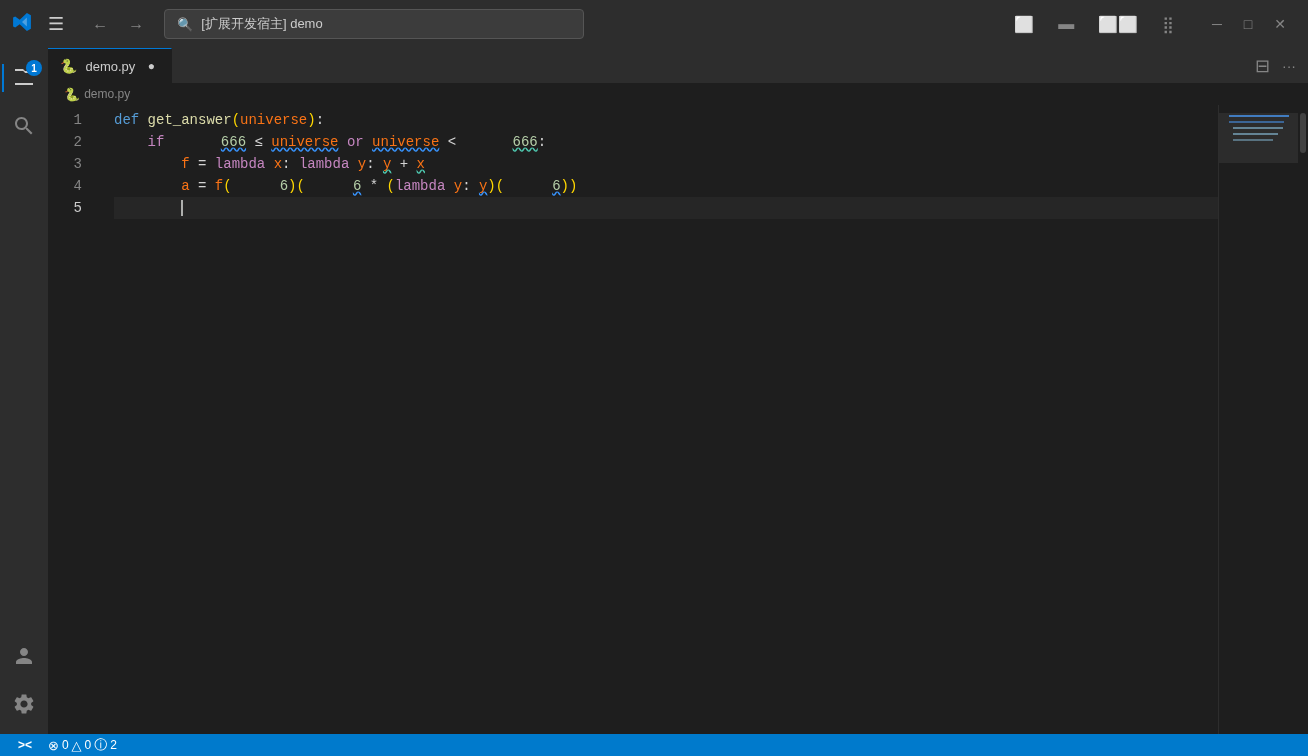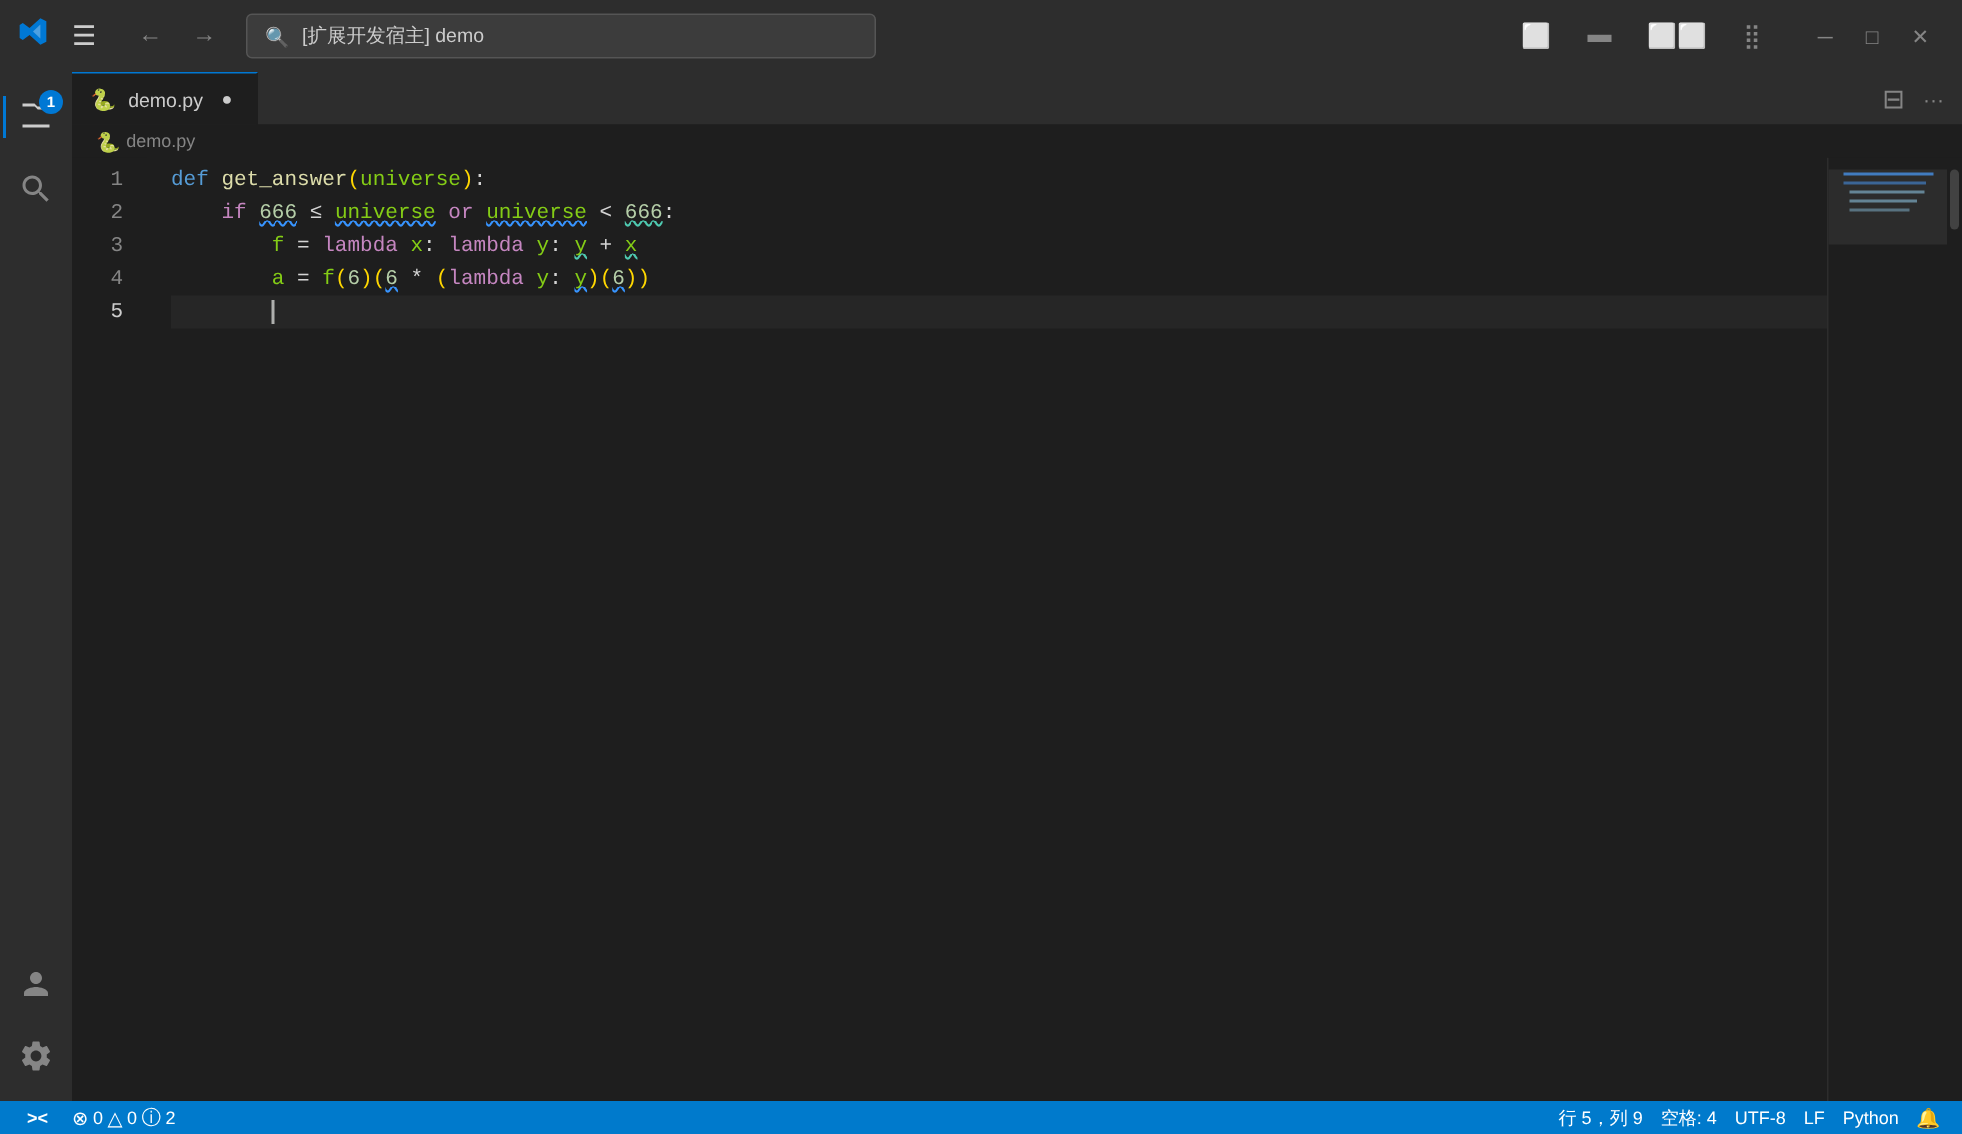--- a/index.html
+++ b/index.html
@@ -270,22 +270,22 @@
       align-items: center;
       white-space: pre;
       position: relative;
     }
     .code-line.active-line {
       background: rgba(255,255,255,0.04);
     }
     
     .kw { color: #569cd6; } 
     .fn { color: #dcdcaa; } 
-    .var { color: #84cc16; } 
-    .num { color: #b5cea8; } 
+    .var { color: #f97316; } 
+    .num { color: #b5cea8; margin-left: 48px; } 
     .plain { color: #d4d4d4; }
     .kw2 { color: #c586c0; } 
     .paren { color: #ffd700; }
 
     
     .wavy-blue {
       text-decoration: underline wavy #3794ff;
       text-decoration-skip-ink: none;
     }
     .wavy-green {
@@ -510,33 +510,13 @@
     </div>
     <div class="status-item">
       <span class="s-icon">⊗</span>
       <span>0</span>
       <span class="s-icon">△</span>
       <span>0</span>
       <span class="s-icon">ⓘ</span>
       <span>2</span>
     </div>
   </div>
-  <div class="status-right">
-    <div class="status-item">
-      <span>行 5，列 9</span>
-    </div>
-    <div class="status-item">
-      <span>空格: 4</span>
-    </div>
-    <div class="status-item">
-      <span>UTF-8</span>
-    </div>
-    <div class="status-item">
-      <span>LF</span>
-    </div>
-    <div class="status-item">
-      <span>Python</span>
-    </div>
-    <div class="status-item">
-      <span class="s-icon">🔔</span>
-    </div>
-  </div>
 </div>
 
 </body></html>

